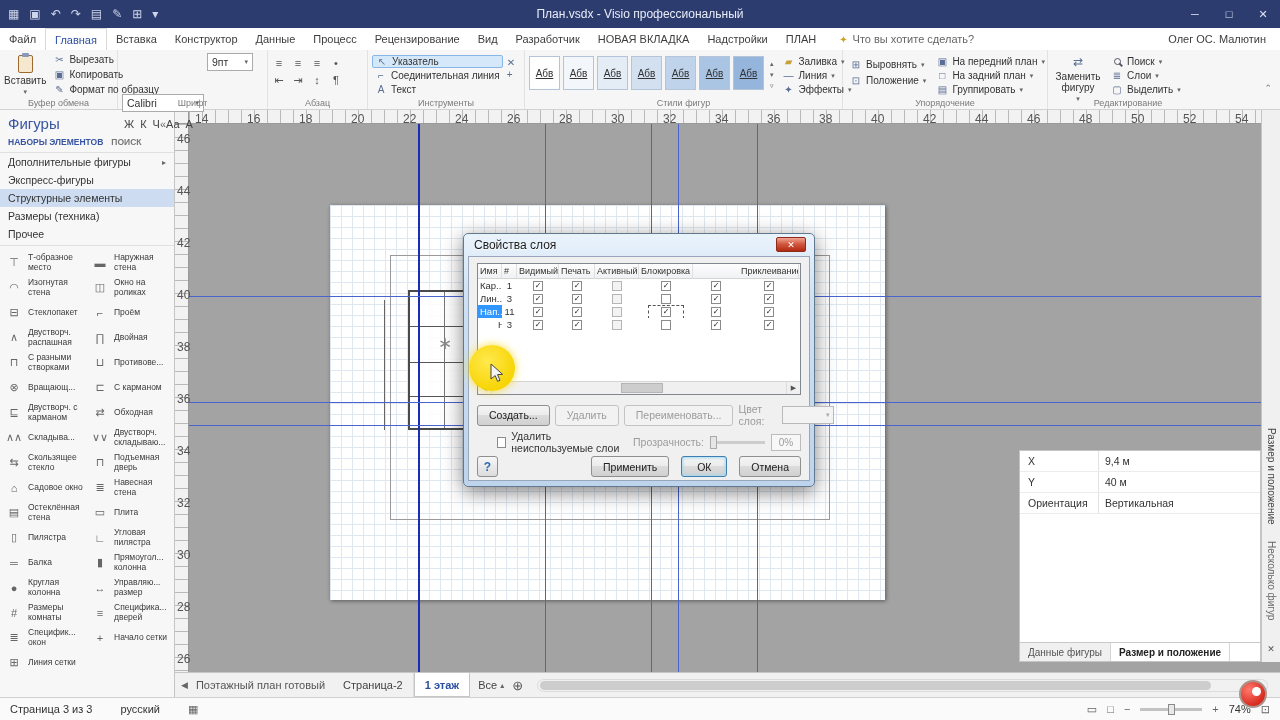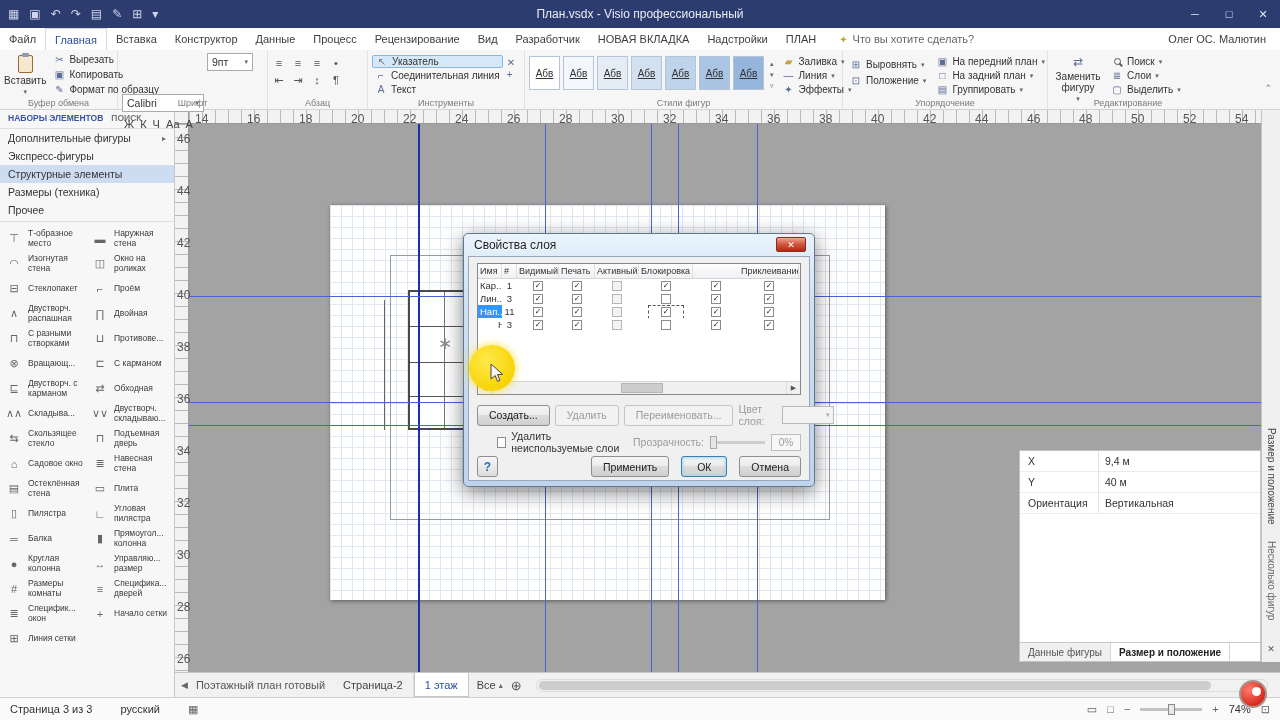--- a/index.html
+++ b/index.html
@@ -100,21 +100,21 @@
   .vtext { writing-mode:vertical-rl; font-size:10px; color:#444; margin-top:310px; }
   .vtext2 { writing-mode:vertical-rl; font-size:10px; color:#666; margin-top:16px; }
   .strip-x { margin-top:auto; font-size:9px; color:#555; }
 
   
   .pagebar { position:absolute; left:175px; right:0; bottom:23px; height:25px; background:#f1f1f1; border-top:1px solid #c6c6c6; display:flex; align-items:center; font-size:11px; color:#444; gap:8px; padding:0 6px; z-index:12; }
   .pb-nav { font-size:9px; color:#666; }
   .pb-first { color:#555; white-space:nowrap; }
   #page-tabs { display:flex; height:100%; }
   .ptab { padding:0 10px; display:flex; align-items:center; border-right:1px solid #ddd; white-space:nowrap; }
-  .ptab.active { background:#fff; color:#2b4fa0; font-weight:normal; border:1px solid #c6c6c6; border-top:none; }
+  .ptab.active { background:#fff; color:#2b4fa0; font-weight:bold; border:1px solid #c6c6c6; border-top:none; }
   .pb-all { display:flex; gap:3px; align-items:center; white-space:nowrap; }
   .caret-up { font-size:8px; color:#666; }
   .pb-add { font-size:13px; color:#555; }
   .pb-scroll { flex:1; height:13px; background:#f1f1f1; border:1px solid #dcdcdc; border-radius:7px; position:relative; margin:0 6px; }
   .pb-thumb { position:absolute; left:2px; top:1px; bottom:1px; width:92%; background:#cdcdcd; border-radius:6px; }
 
   
   .statusbar { position:absolute; left:0; right:0; bottom:0; height:23px; background:#fafafa; border-top:1px solid #d0d0d0; display:flex; align-items:center; font-size:11px; color:#333; padding:0 10px; gap:28px; z-index:12; }
   .sb-ic { color:#666; font-size:11px; }
   .sb-right { margin-left:auto; display:flex; align-items:center; gap:10px; }
@@ -388,20 +388,24 @@
         <span class="caret">▾</span>
       </div>
     </div>
     <div class="glabel">Редактирование</div>
   </div>
 
   <span class="collapse-ribbon">⌃</span>
 </div>
 
 <div class="shapes">
+  <div class="shapes-header">
+    <span>Фигуры</span>
+    <span class="ic">«</span>
+  </div>
   <div class="shapes-tabs">
     <span class="t1">НАБОРЫ ЭЛЕМЕНТОВ</span>
     <span class="t2">ПОИСК</span>
   </div>
   <div id="shape-sections">
       <div class="sec">
         <span>Дополнительные фигуры</span>
         <span class="sec-arrow">▸</span>
       </div>
       <div class="sec">

